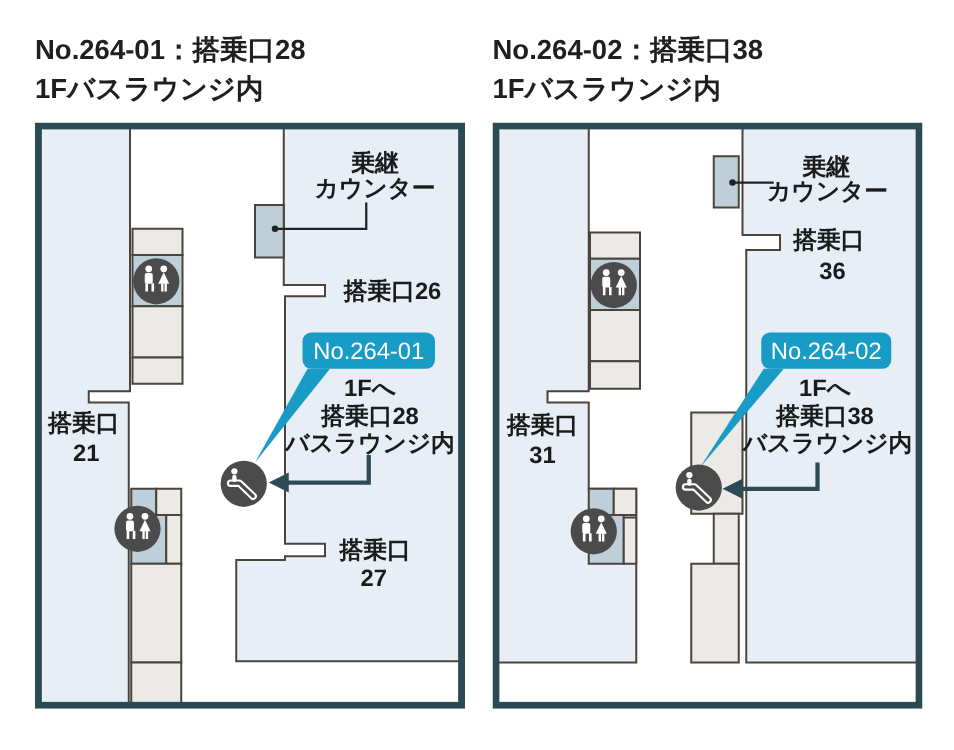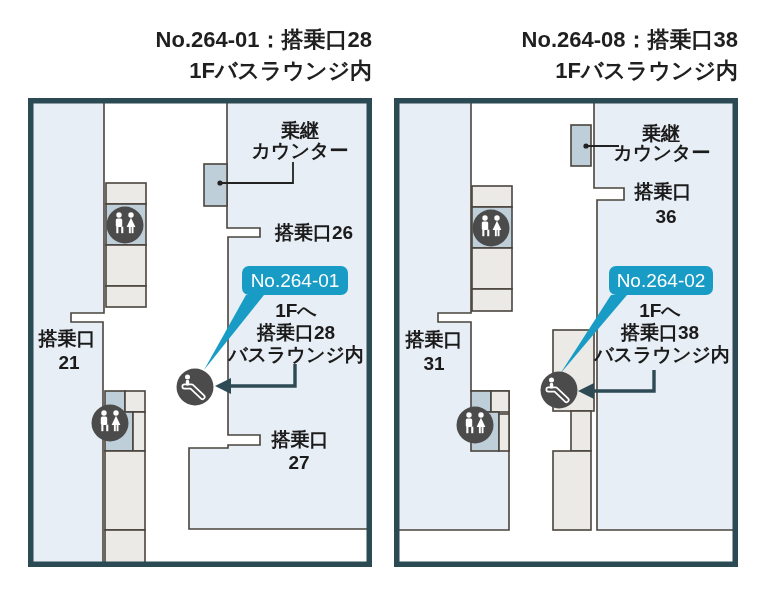--- a/index.html
+++ b/index.html
@@ -3,21 +3,21 @@
 <meta charset="utf-8">
 <style>
   :root{
     --accent:#189CC5; --map_border:#2C4A54; --region_blue:#E7EEF5;
     --block_gray:#ECEAE6; --block_blue:#BFCFDA; --icon_gray:#4B4B4B;
     --outline:#4A443C; --arrow:#2E4A54; --text:#1B1B1B;
   }
   html,body{margin:0;padding:0;}
   body{width:763px;height:600px;background:#ffffff;position:relative;overflow:hidden;
        font-family:"Liberation Sans",sans-serif;}
-  .map-title{position:absolute;top:24px;text-align:right;font-size:22px;line-height:31px;
+  .map-title{position:absolute;top:24px;text-align:left;font-size:22px;line-height:31px;
        font-weight:600;color:#1f1f1f;}
   .map-title span{display:block;}
   #title1{left:28px;width:344px;}
   #title2{left:394px;width:344px;}
   .map-svg{position:absolute;top:98px;}
   #map1{left:28px;}
   #map2{left:394px;}
   svg text{font-family:"Liberation Sans",sans-serif;font-weight:600;fill:var(--text);
        font-size:19px;text-anchor:middle;}
   svg text.badge-label{fill:#ffffff;font-weight:500;}
@@ -37,21 +37,21 @@
   .border-rect{fill:none;stroke:var(--map_border);stroke-width:5.5;}
 </style>
 </head>
 <body>
 
 <div class="map-title" id="title1">
   <span>No.264-01：搭乗口28</span>
   <span>1Fバスラウンジ内</span>
 </div>
 <div class="map-title" id="title2">
-  <span>No.264-08：搭乗口38</span>
+  <span>No.264-02：搭乗口38</span>
   <span>1Fバスラウンジ内</span>
 </div>
 
 <svg id="map1" class="map-svg" width="344" height="469" viewBox="0 0 344 469">
   <rect x="0" y="0" width="344" height="469" fill="#ffffff"></rect>
 
   <path class="region" d="M76,2 V215 H43 V224 H75 V467 H2 V2 Z"></path>
 
   <path class="region" d="M199,2 V130 H232 V139 H200 V337 H232 V347 H200 V350 H161 V431 H342 V2 Z"></path>
 

